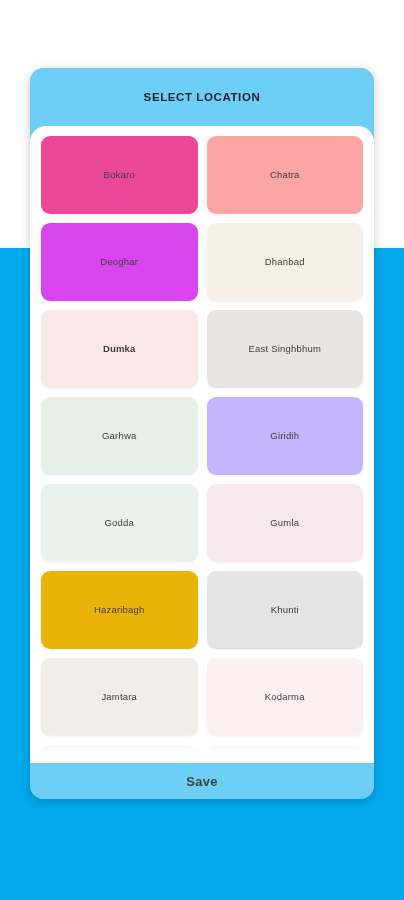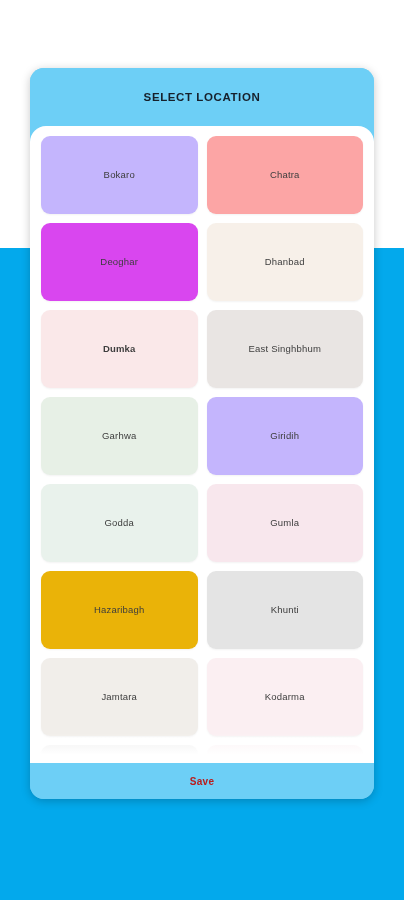--- a/index.html
+++ b/index.html
@@ -106,43 +106,43 @@
   #dialog-footer {
     flex:0 0 auto;
     height:36px;
     background:#6dcff6;
     display:flex;
     align-items:center;
     justify-content:center;
     cursor:pointer;
   }
   #save-label {
-    font-size:10px;
+    font-size:13px;
     font-weight:bold;
-    color:#b91c1c;
+    color:#404040;
     letter-spacing:0.3px;
   }
 </style>
 </head>
 <body>
 
 <div id="page">
 
   <div id="backdrop-blue"></div>
 
   <div id="dialog">
 
     <div id="dialog-header">
       <span id="dialog-title">SELECT LOCATION</span>
     </div>
 
     <div id="dialog-body">
       <div id="grid-clip">
         <div id="location-grid">
-            <div class="location-card" style="background: #c4b5fd;">
+            <div class="location-card" style="background: #ec4899;">
               <span class="location-card-label">Bokaro</span>
             </div>
             <div class="location-card" style="background: #fca5a5;">
               <span class="location-card-label">Chatra</span>
             </div>
             <div class="location-card" style="background: #d946ef;">
               <span class="location-card-label">Deoghar</span>
             </div>
             <div class="location-card" style="background: rgb(247, 240, 233);">
               <span class="location-card-label">Dhanbad</span>

